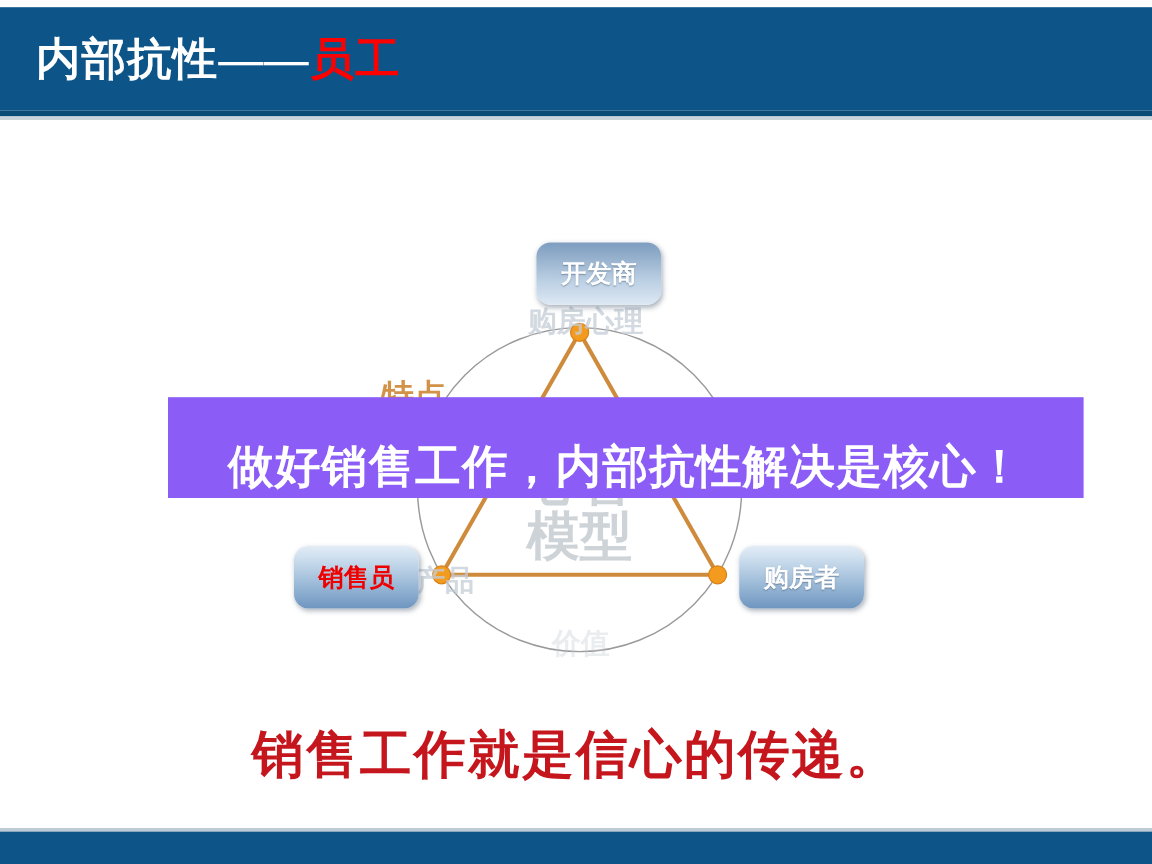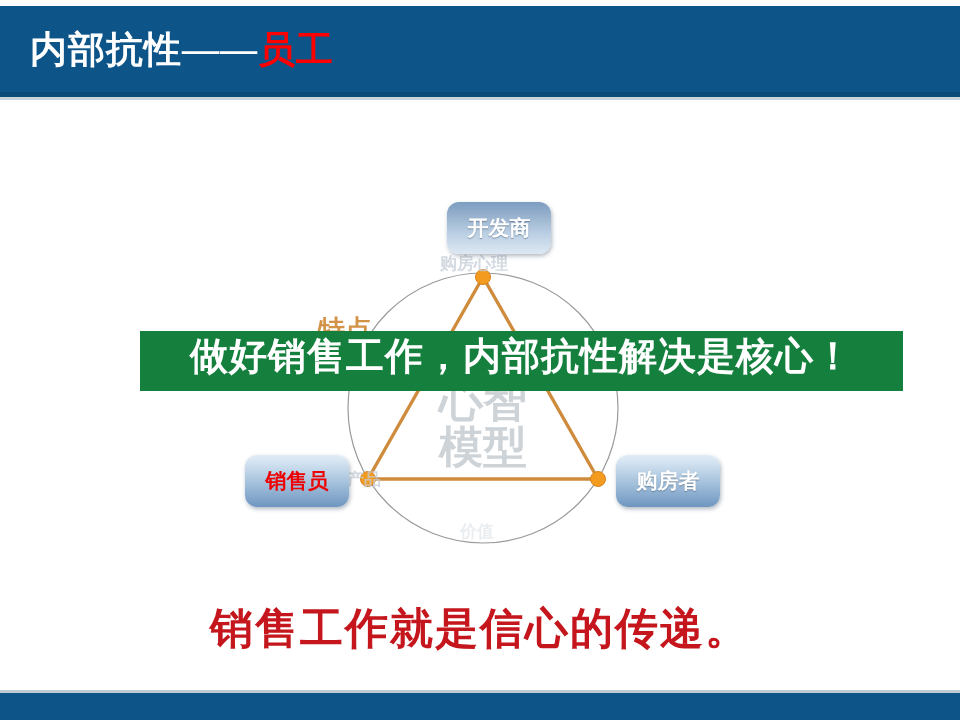--- a/index.html
+++ b/index.html
@@ -113,36 +113,36 @@
     font-size: 44px;
     font-weight: bold;
     color: #c6ccd2;
     font-family: "Liberation Serif", "DejaVu Serif", serif;
     white-space: nowrap;
     text-align: center;
     opacity: 0.85;
   }
   .ghost-label {
     position: absolute;
-    font-size: 17px;
+    font-size: 24px;
     font-weight: bold;
     color: #c5cdd6;
     font-family: Liberation Sans, sans-serif;
     white-space: nowrap;
     opacity: 0.75;
   }
 
   
   .red-banner {
     position: absolute;
     left: 140px; top: 331px;
-    width: 763px; height: 60px;
-    background: #15803d;
+    width: 763px; height: 84px;
+    background: #8b5cf6;
     display: flex;
-    align-items: flex-start;
+    align-items: flex-end;
     justify-content: center;
   }
   .red-banner .txt {
     color: #ffffff;
     font-size: 38px;
     font-weight: bold;
     letter-spacing: 1px;
     white-space: nowrap;
     font-family: "Liberation Serif", "DejaVu Serif", serif;
   }

